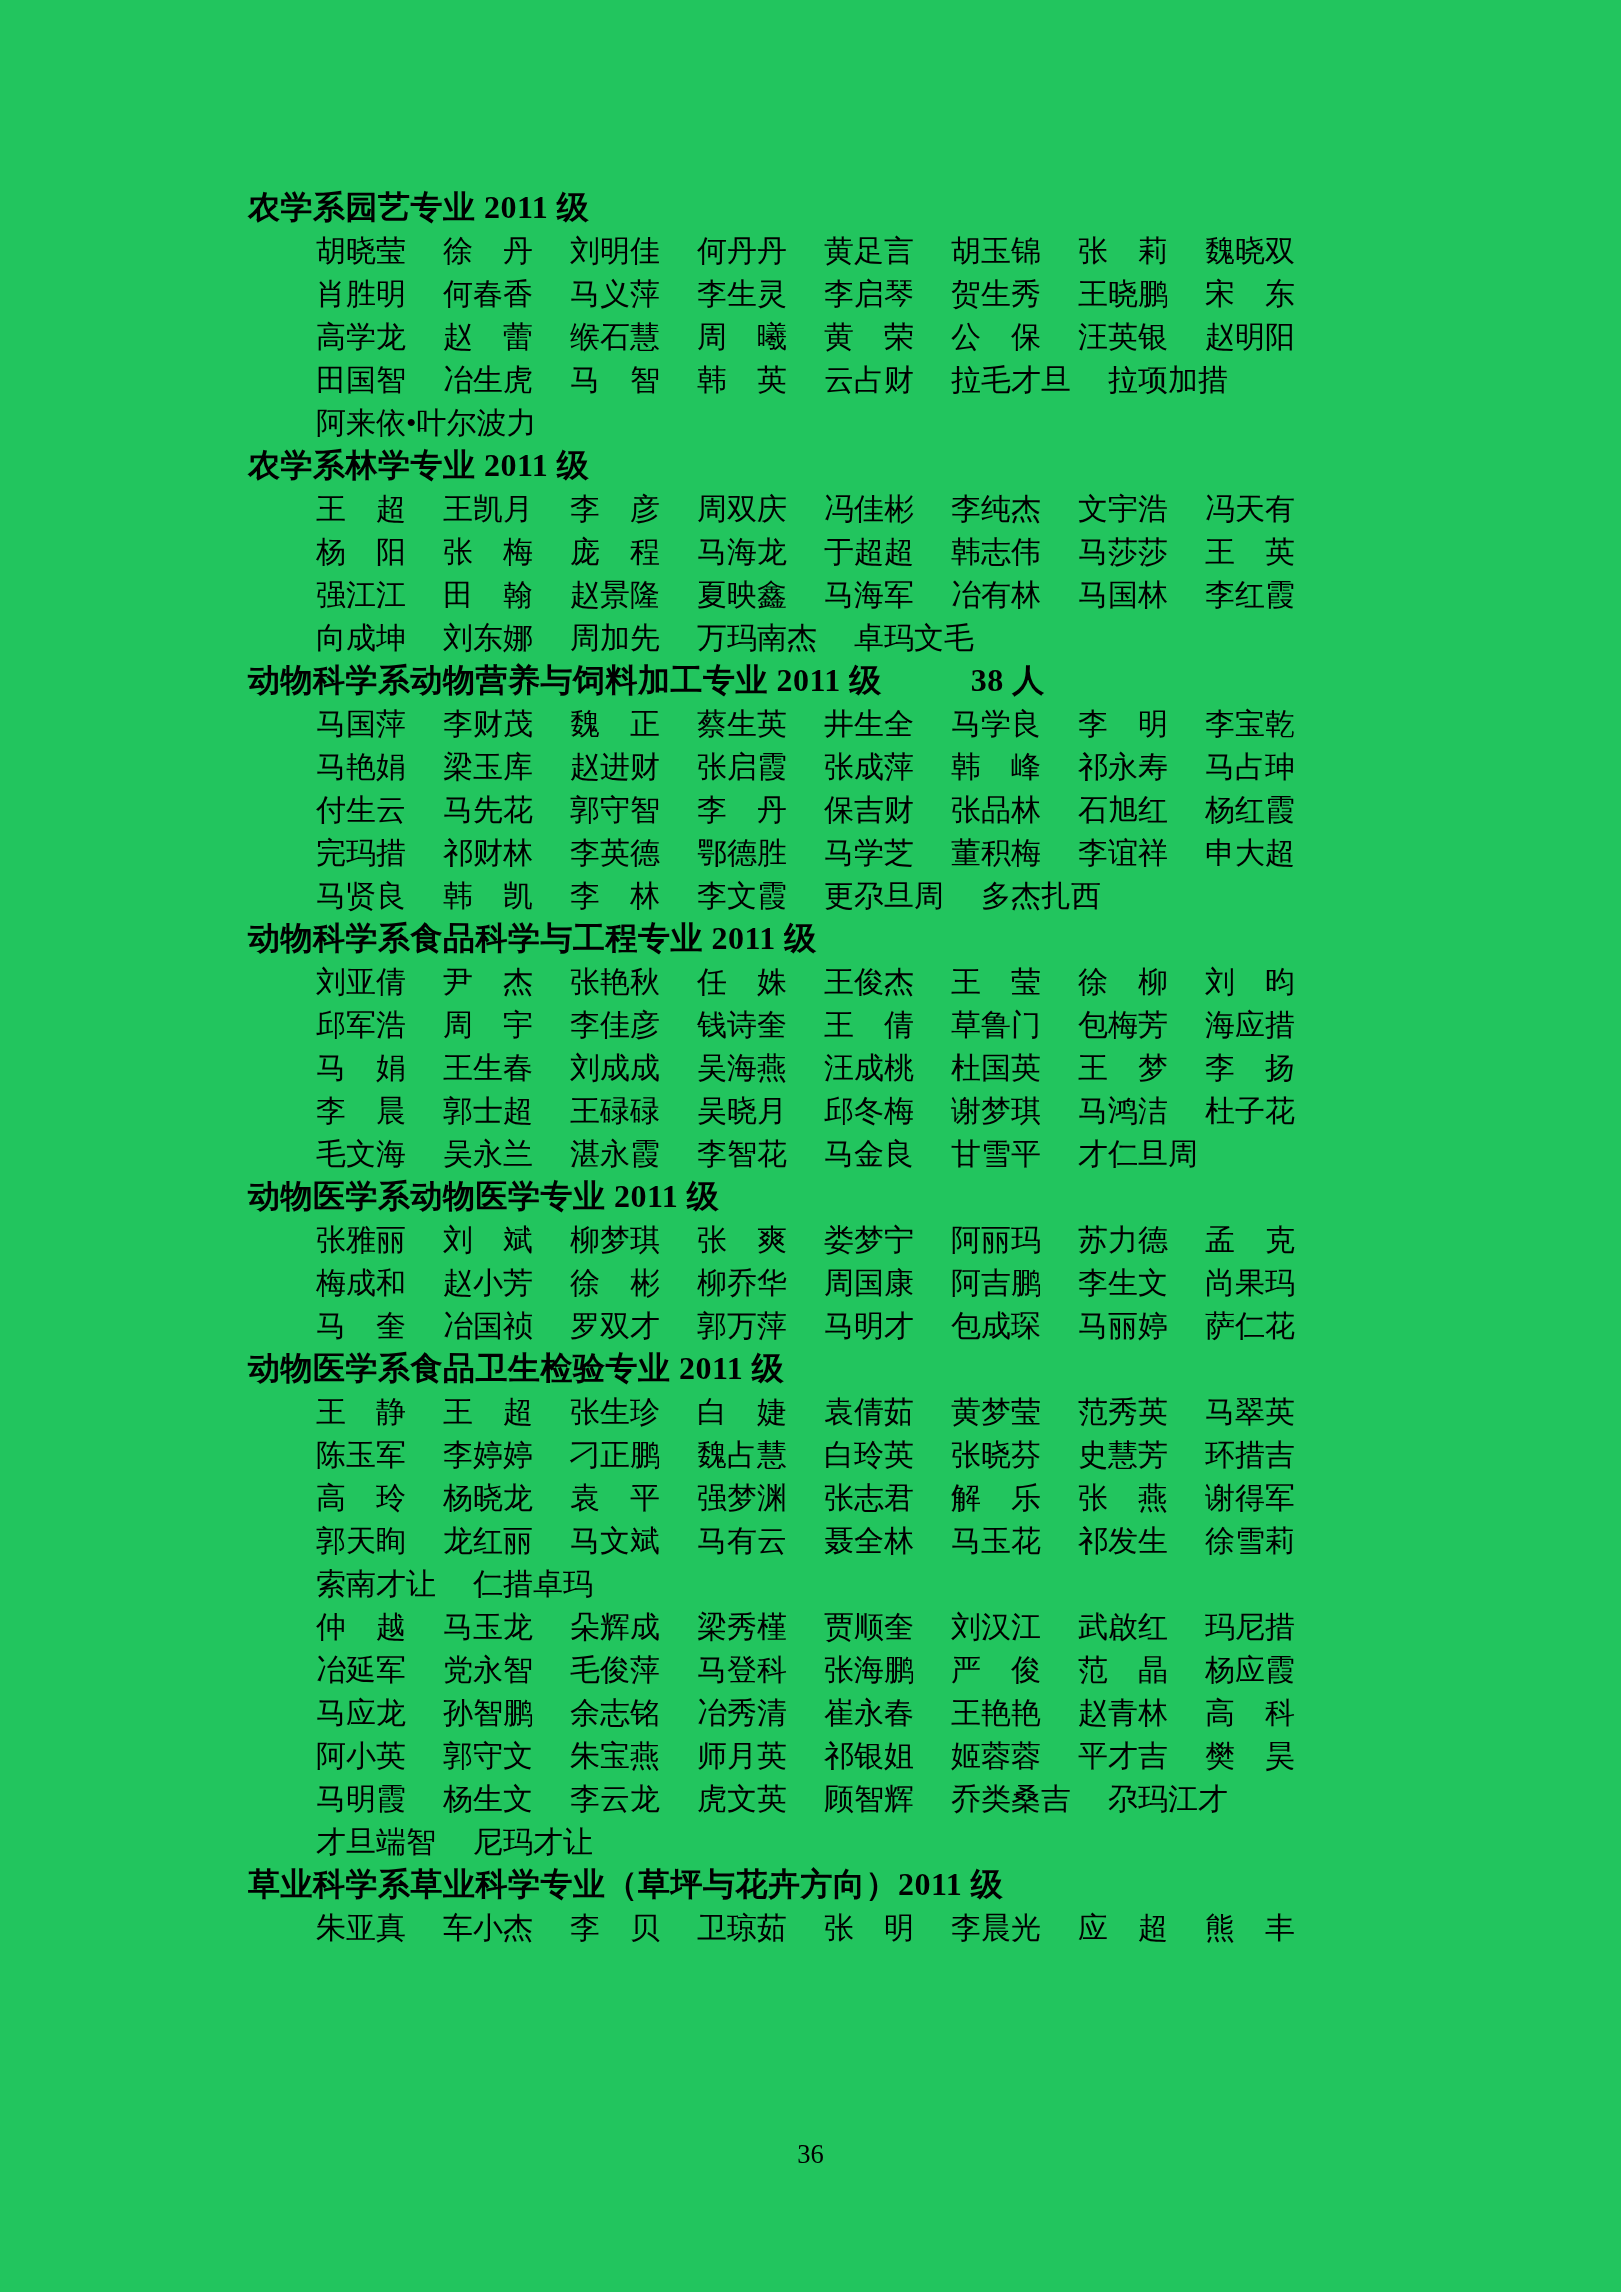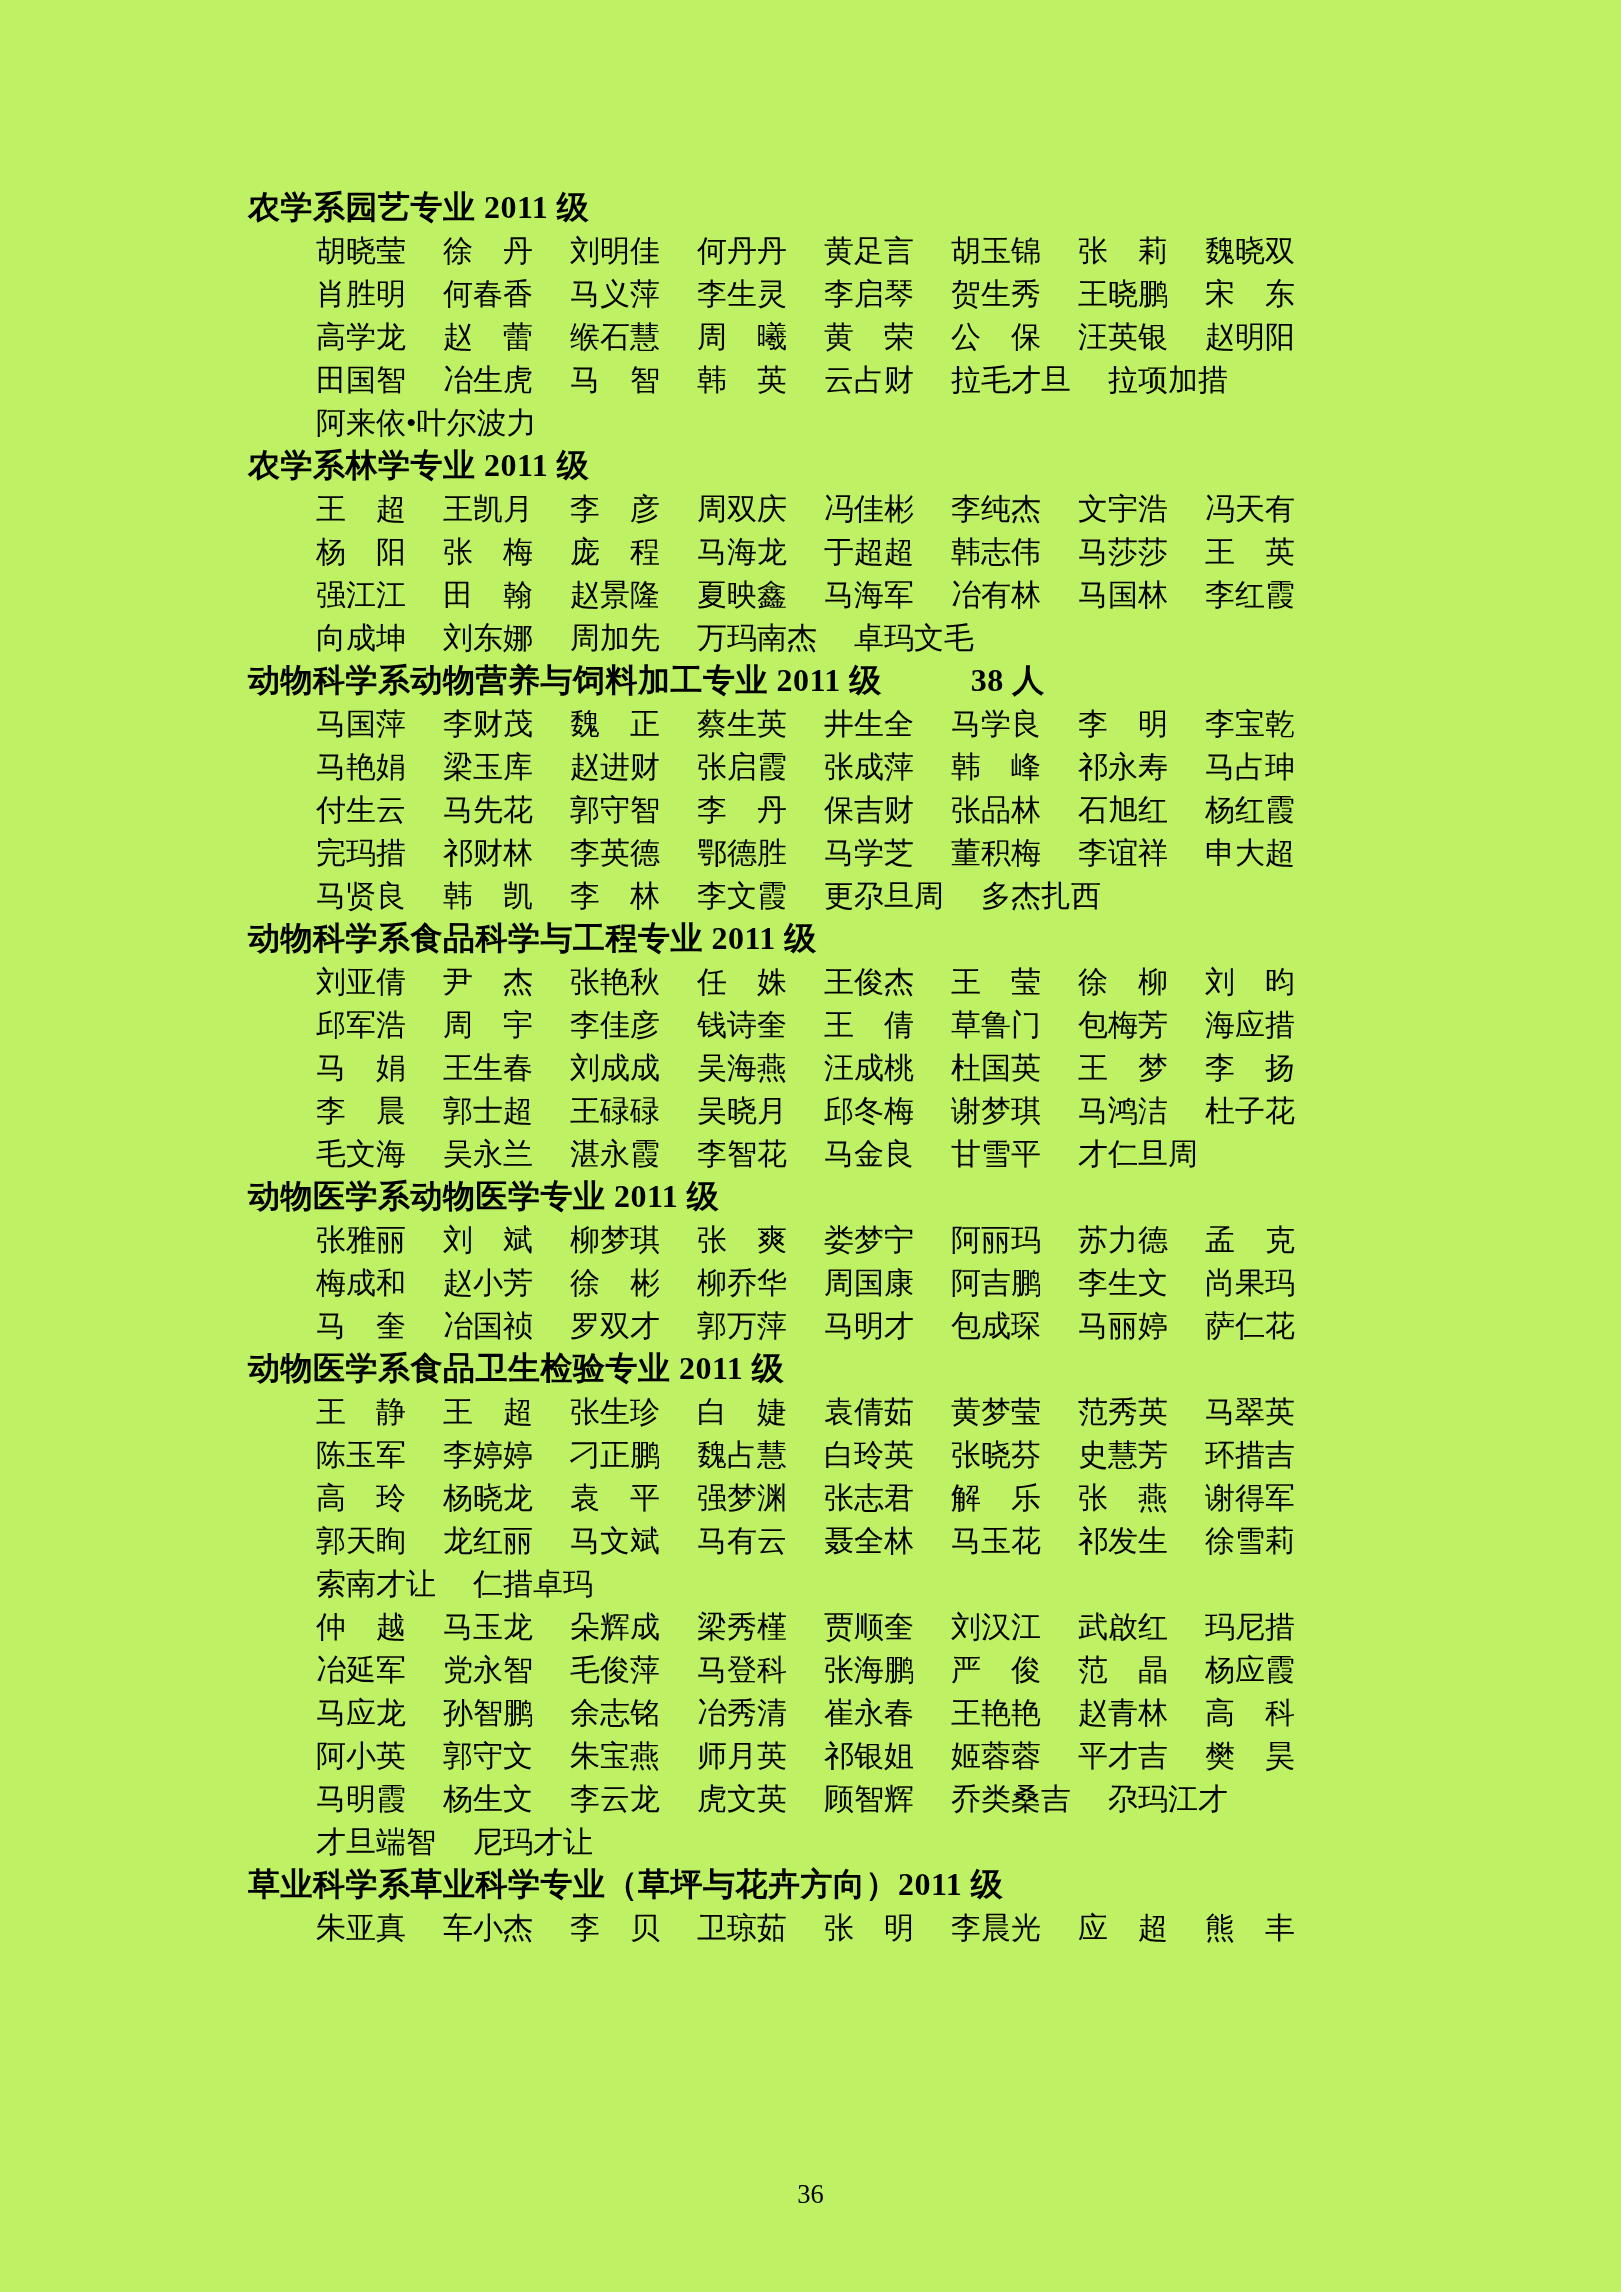--- a/index.html
+++ b/index.html
@@ -4,21 +4,21 @@
 <style>
   html, body {
     margin: 0;
     padding: 0;
     background: #ffffff;
   }
   .page {
     position: relative;
     width: 1621px;
     height: 2293px;
-    background: #bef264;
+    background: #22c55e;
     color: #000000;
     font-family: "Liberation Serif", "DejaVu Serif", serif;
     overflow: hidden;
   }
   .content {
     position: absolute;
     top: 186px;
     left: 248px;
     width: 1157px;
   }
@@ -45,21 +45,20 @@
     flex: 0 0 auto;
   }
   .footer {
     position: absolute;
     top: 2139px;
     left: 0;
     width: 100%;
     text-align: center;
     font-size: 26.5px;
     line-height: 31px;
-    margin-top: 40px;
   }
 </style>
 </head>
 <body>
 
 <div class="page">
   <div class="content" id="content">
       <div class="heading"><span>农学系园艺专业 2011 级</span></div>
       <div class="name-row">
         <span class="name">胡晓莹</span>

